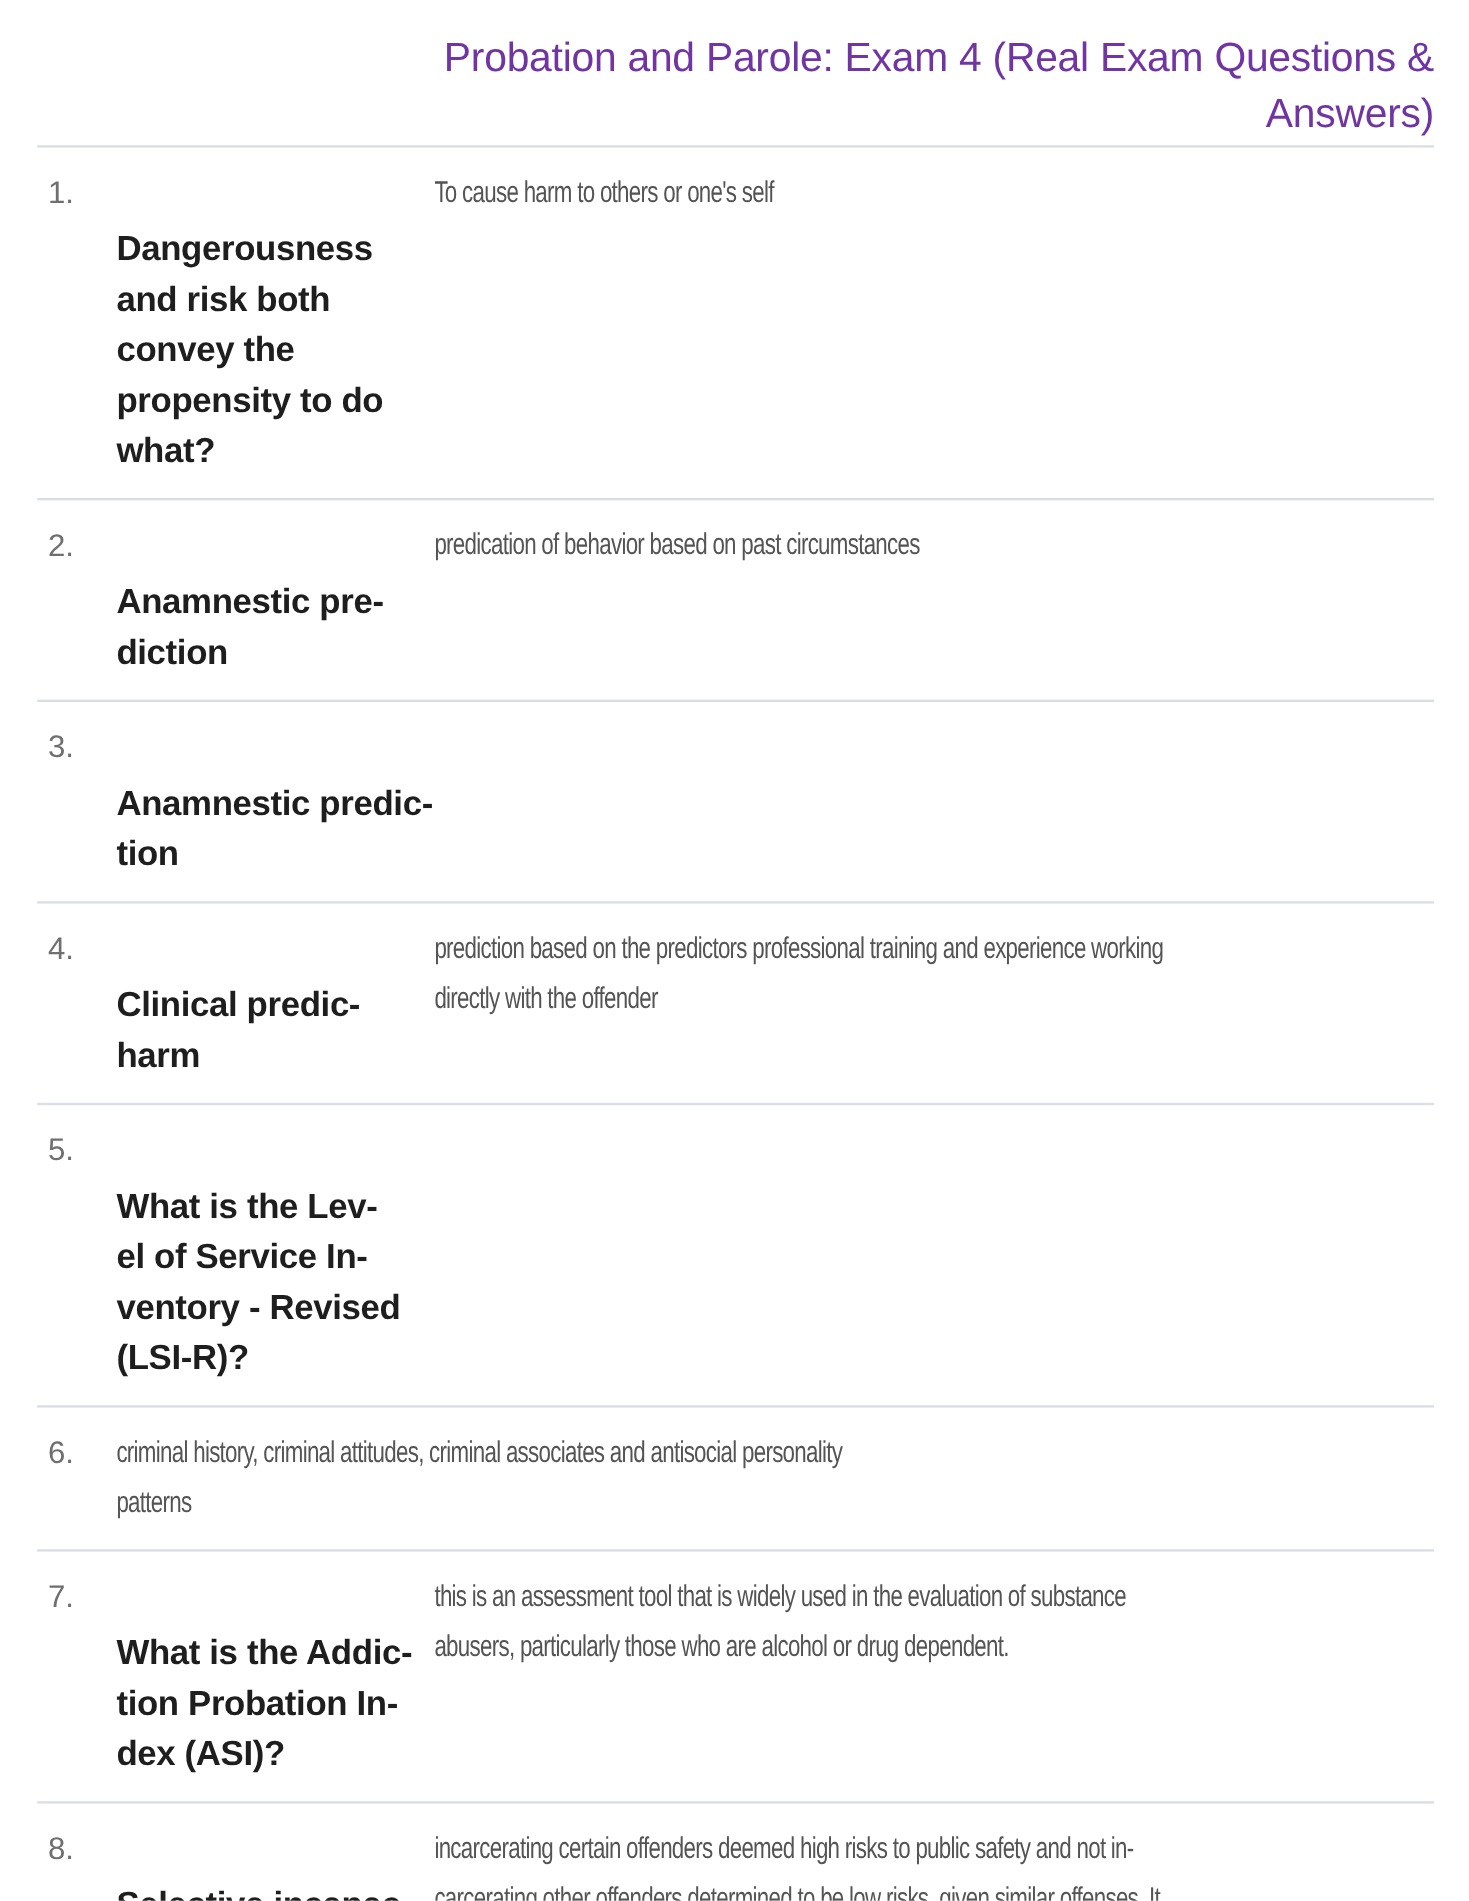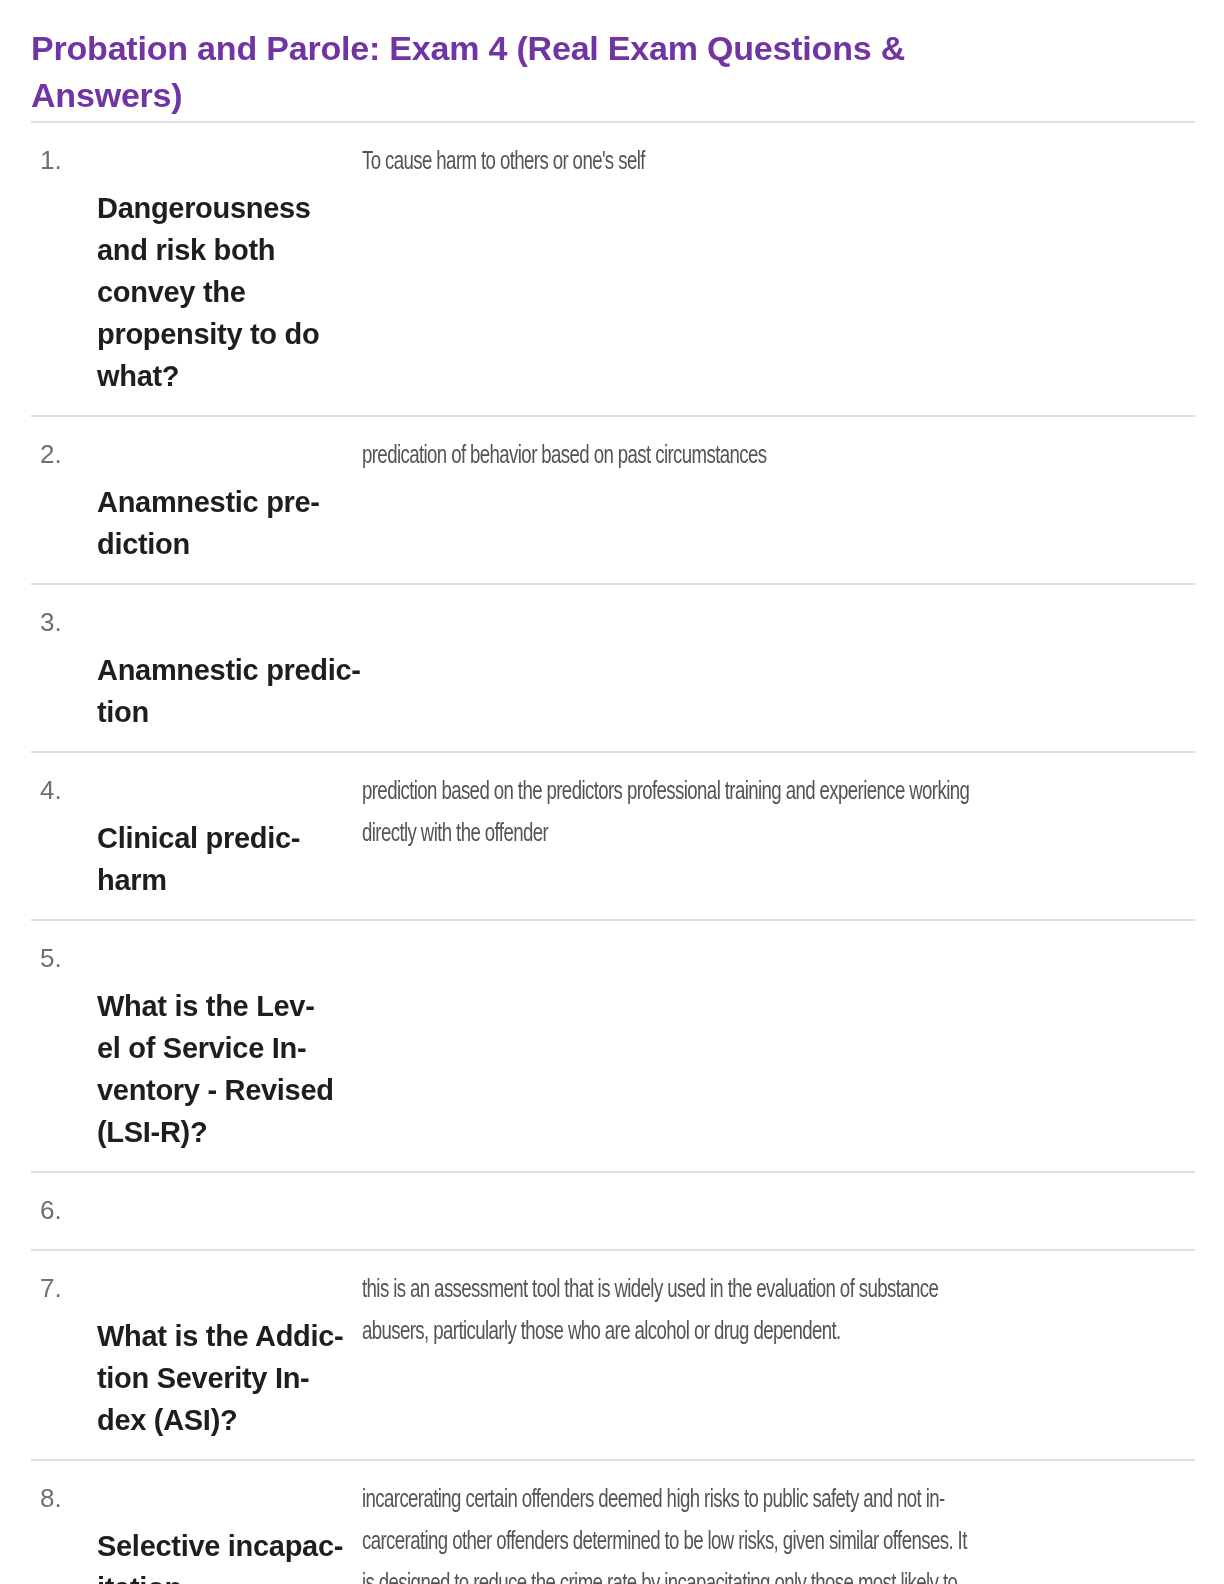--- a/index.html
+++ b/index.html
@@ -28,22 +28,22 @@
   .doc-header{
     border-bottom:2px solid var(--divider-color);
     padding-top:25px;
     padding-bottom:2px;
   }
   .doc-title{
     margin:0;
     color:var(--title-color);
     font-size:34px;
     line-height:47px;
-    font-weight:bold;
-    text-align:left;
+    font-weight:normal;
+    text-align:right;
     white-space:pre-line;
     letter-spacing:-0.2px;
   }
   
   .qa-row{
     display:flex;
     align-items:flex-start;
     border-bottom:2px solid var(--divider-color);
     padding:16px 0 18px 0;
   }
@@ -143,26 +143,30 @@
     <section class="qa-row">
       <div class="qa-num">5.</div>
       <div class="qa-question">What is the Lev-
 el of Service In-
 ventory - Revised
 (LSI-R)?</div>
     </section>
 
     <section class="qa-row">
       <div class="qa-num">6.</div>
+      <div class="qa-answer">
+        <span class="qa-answer-text">criminal history, criminal attitudes, criminal associates and antisocial personality
+patterns</span>
+      </div>
     </section>
 
     <section class="qa-row">
       <div class="qa-num">7.</div>
       <div class="qa-question">What is the Addic-
-tion Severity In-
+tion Probation In-
 dex (ASI)?</div>
       <div class="qa-answer">
         <span class="qa-answer-text">this is an assessment tool that is widely used in the evaluation of substance
 abusers, particularly those who are alcohol or drug dependent.</span>
       </div>
     </section>
 
     <section class="qa-row">
       <div class="qa-num">8.</div>
       <div class="qa-question">Selective incapac-

